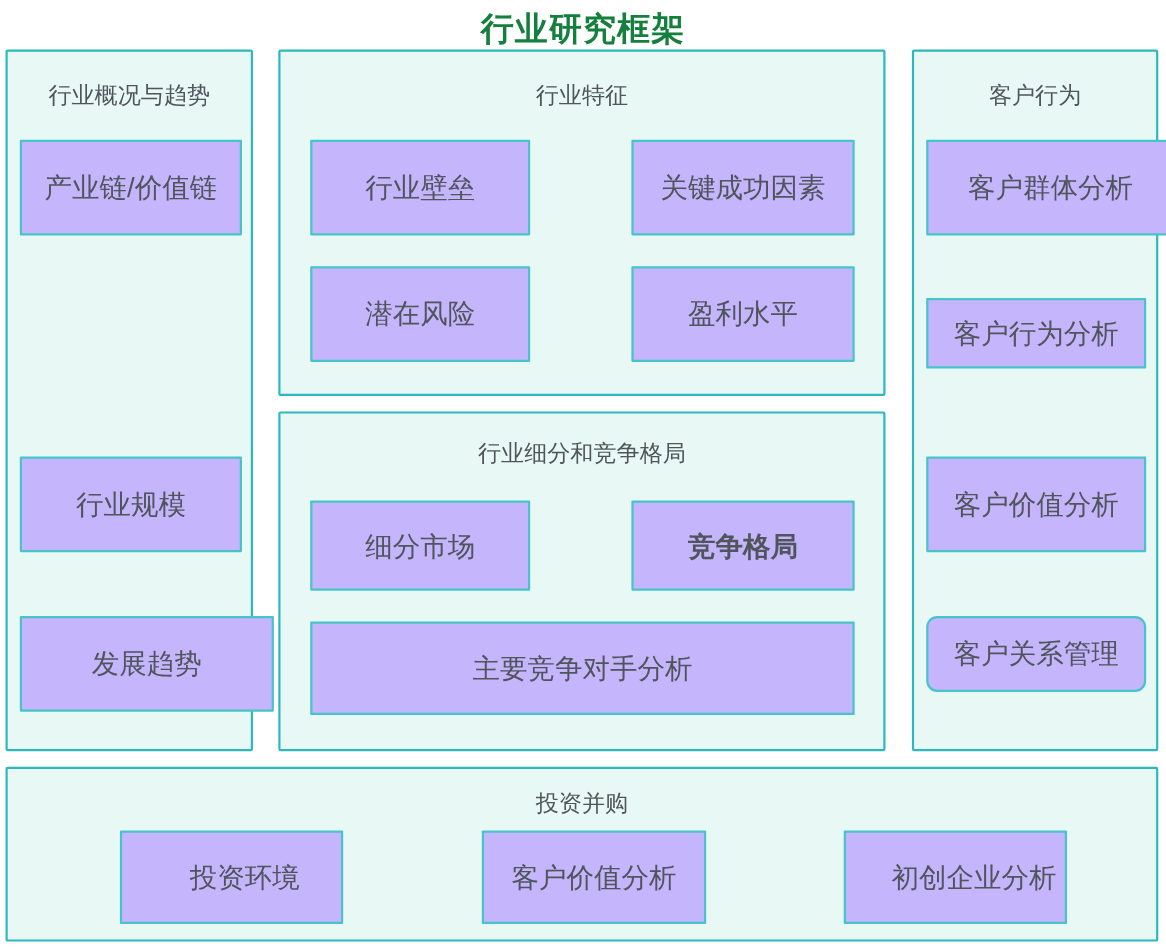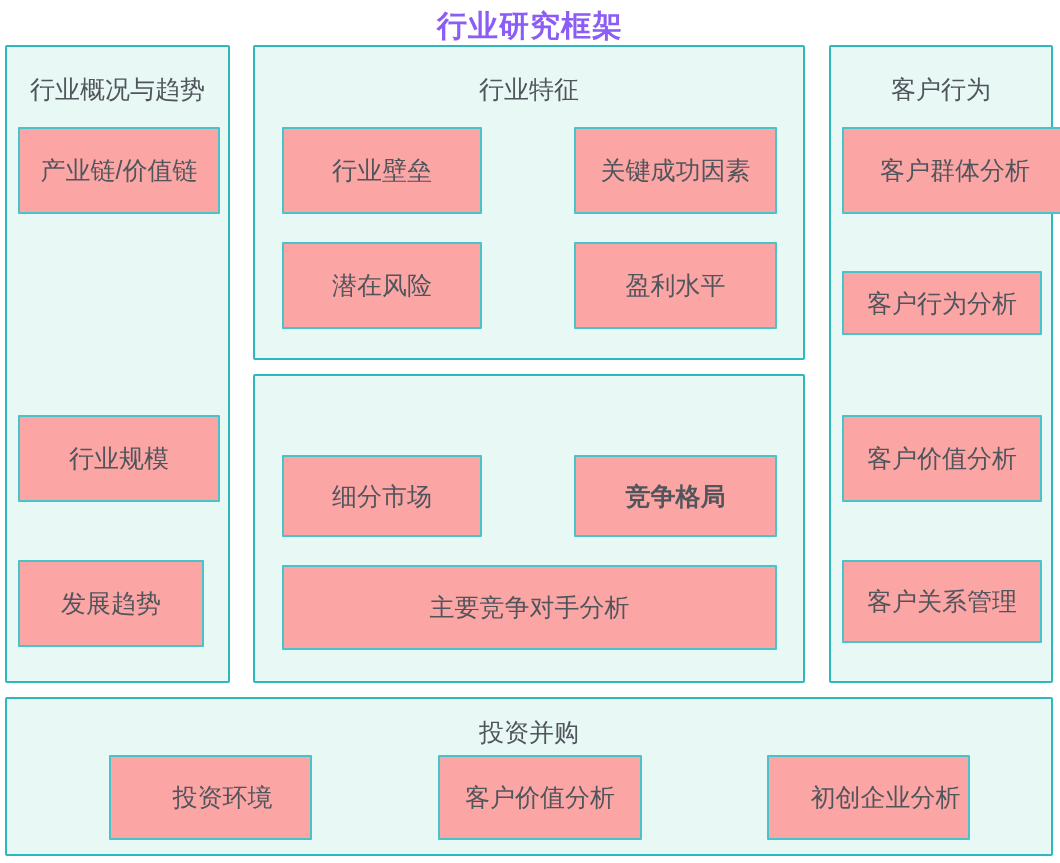--- a/index.html
+++ b/index.html
@@ -2,62 +2,62 @@
 <html lang="zh"><head>
 <meta charset="utf-8">
 <style>
   html,body{margin:0;padding:0;background:#ffffff;}
   .page{
     position:relative;width:1060px;height:863px;background:#ffffff;
     font-family:"Liberation Sans","DejaVu Sans",sans-serif;overflow:hidden;
   }
   .diagram-title{
     position:absolute;top:6px;left:0;width:1060px;text-align:center;
-    font-size:30px;font-weight:700;color:#8b5cf6;letter-spacing:1px;
+    font-size:30px;font-weight:700;color:#15803d;letter-spacing:1px;
   }
   .panel{
     position:absolute;background:#e8f8f5;border:2px solid #2eb8bc;border-radius:2px;
     box-sizing:border-box;
   }
   .panel-title{
     position:absolute;left:0;width:100%;text-align:center;
-    font-size:25px;color:#50555c;
+    font-size:21px;color:#50555c;
   }
   .node{
-    position:absolute;background:#fca5a5;border:2px solid #47c3c9;border-radius:1px;
+    position:absolute;background:#c4b5fd;border:2px solid #47c3c9;border-radius:1px;
     box-sizing:border-box;display:flex;align-items:center;justify-content:center;
     font-size:25px;color:#50555c;text-align:center;white-space:nowrap;
   }
   
   #panel-overview{left:5px;top:45px;width:225px;height:638px;}
   #panel-overview .panel-title{top:26px;}
   #ov-0{left:11px;top:80px;width:202px;height:87px;}
   #ov-1{left:11px;top:224px;width:202px;height:88px;}
   #ov-2{left:11px;top:368px;width:202px;height:87px;}
-  #ov-3{left:11px;top:513px;width:186px;height:87px;}
+  #ov-3{left:11px;top:513px;width:231px;height:87px;}
   
   #panel-characteristics{left:253px;top:45px;width:552px;height:315px;}
   #panel-characteristics .panel-title{top:26px;}
   #ch-0{left:27px;top:80px;width:200px;height:87px;}
   #ch-1{left:319px;top:80px;width:203px;height:87px;}
   #ch-2{left:27px;top:195px;width:200px;height:87px;}
   #ch-3{left:319px;top:195px;width:203px;height:87px;}
   
   #panel-segmentation{left:253px;top:374px;width:552px;height:309px;}
   #panel-segmentation .panel-title{top:22px;}
   #sg-0{left:27px;top:79px;width:200px;height:82px;}
   #sg-1{left:319px;top:79px;width:203px;height:82px;font-weight:bold;}
   #sg-2{left:27px;top:189px;width:495px;height:85px;}
   
   #panel-customer{left:829px;top:45px;width:224px;height:638px;padding-left:32px;}
   #panel-customer .panel-title{top:26px;}
   #cu-0{left:11px;top:80px;width:226px;height:87px;}
   #cu-1{left:11px;top:224px;width:200px;height:64px;}
   #cu-2{left:11px;top:368px;width:200px;height:87px;}
-  #cu-3{left:11px;top:513px;width:200px;height:83px;}
+  #cu-3{left:11px;top:513px;width:200px;height:69px;border-radius:10px;}
   
   #panel-investment{left:5px;top:697px;width:1048px;height:159px;}
   #panel-investment .panel-title{top:17px;}
   #iv-0{left:102px;top:56px;width:203px;height:85px;padding-left:24px;}
   #iv-1{left:431px;top:56px;width:204px;height:85px;}
   #iv-2{left:760px;top:56px;width:203px;height:85px;padding-left:34px;}
 </style>
 </head>
 <body>
 
@@ -74,20 +74,21 @@
 
   <section class="panel" id="panel-characteristics">
     <div class="panel-title">行业特征</div>
     <div class="node" id="ch-0">行业壁垒</div>
     <div class="node" id="ch-1">关键成功因素</div>
     <div class="node" id="ch-2">潜在风险</div>
     <div class="node" id="ch-3">盈利水平</div>
   </section>
 
   <section class="panel" id="panel-segmentation">
+    <div class="panel-title">行业细分和竞争格局</div>
     <div class="node" id="sg-0">细分市场</div>
     <div class="node" id="sg-1">竞争格局</div>
     <div class="node" id="sg-2">主要竞争对手分析</div>
   </section>
 
   <section class="panel" id="panel-customer">
     <div class="panel-title">客户行为</div>
     <div class="node" id="cu-0">客户群体分析</div>
     <div class="node" id="cu-1">客户行为分析</div>
     <div class="node" id="cu-2">客户价值分析</div>

